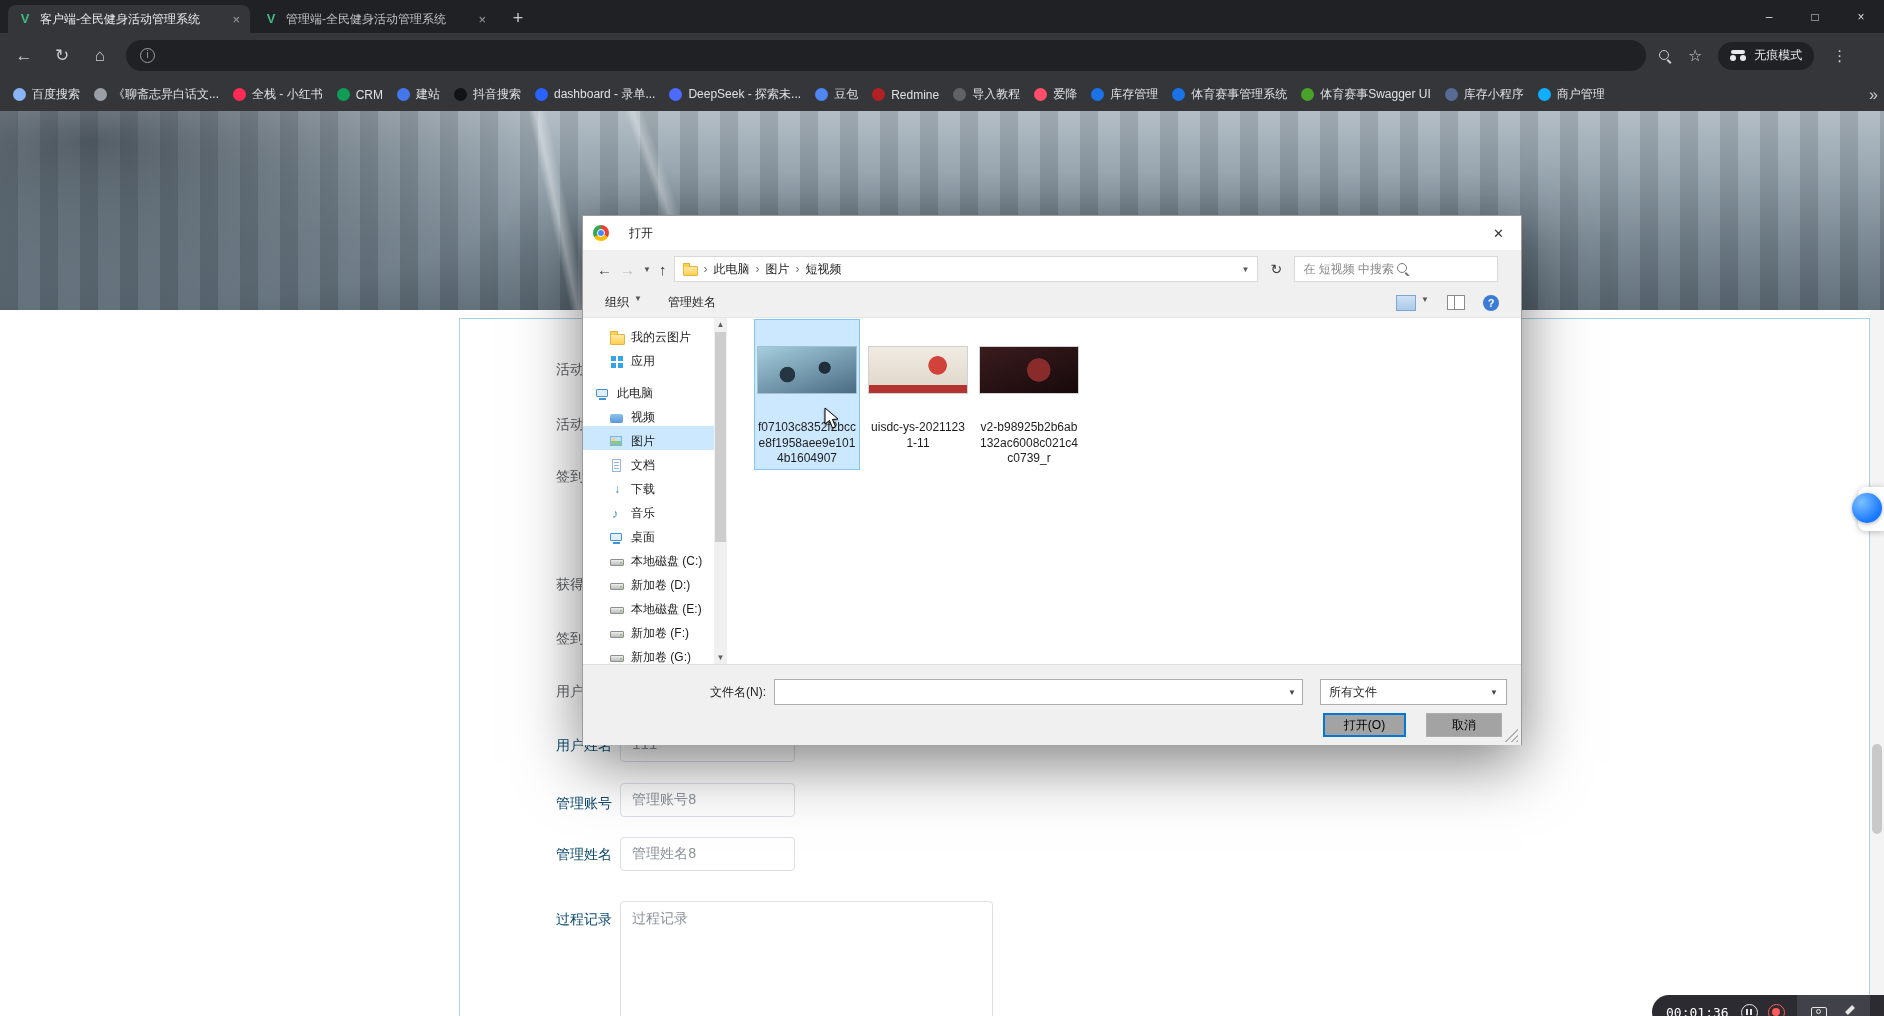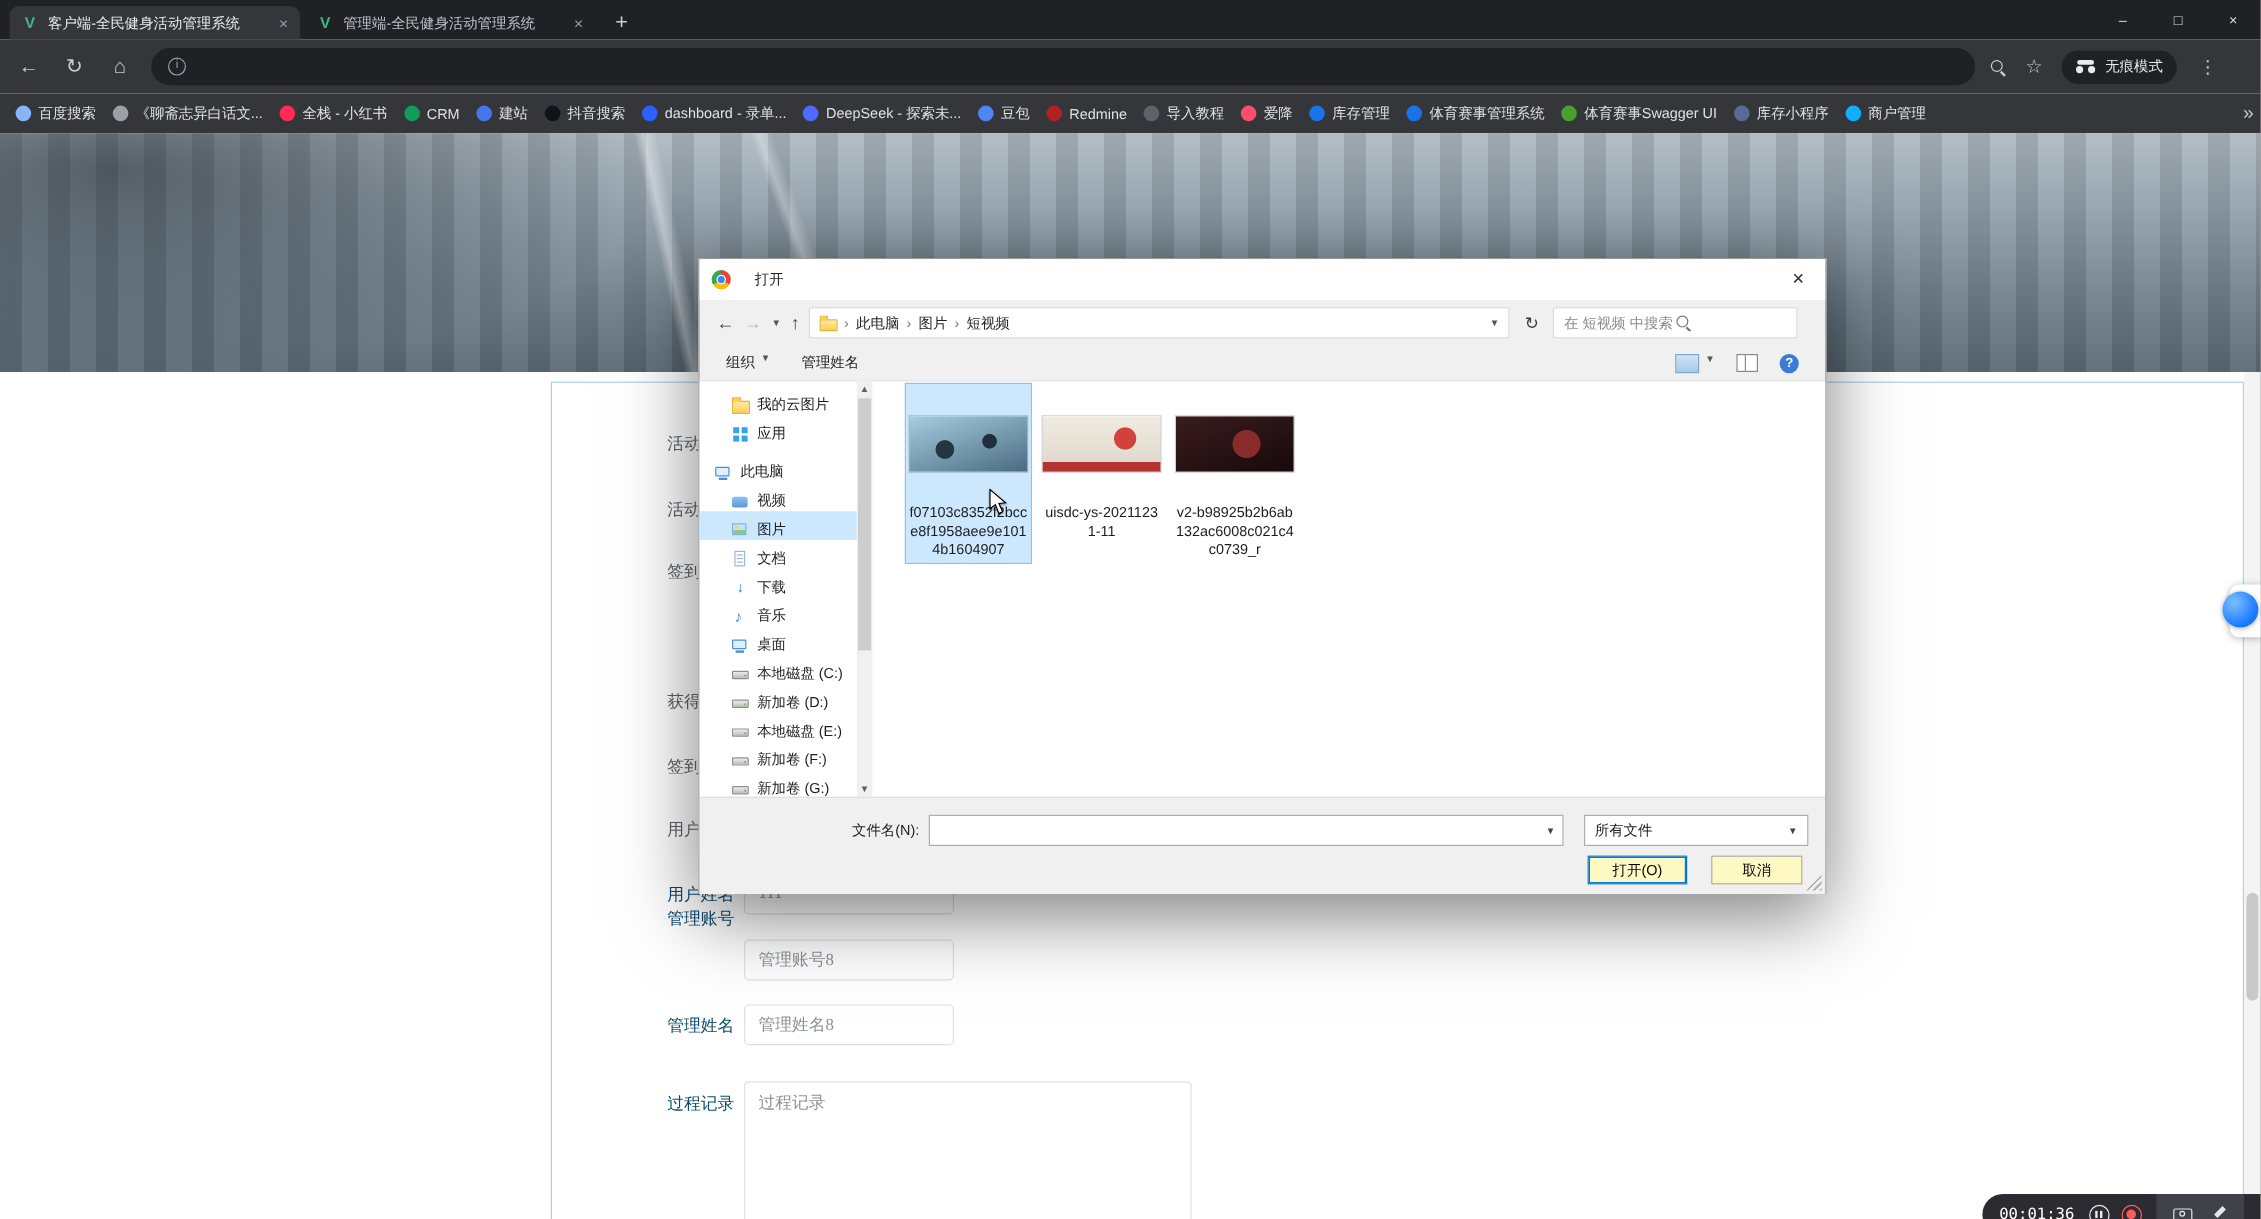--- a/index.html
+++ b/index.html
@@ -56,24 +56,24 @@
   .hero{position:absolute;left:0;top:111px;width:100%;height:199px;background-image:
     linear-gradient(78deg, transparent 29.6%, rgba(255,255,255,.40) 30%, transparent 30.6%),
     linear-gradient(70deg, transparent 35.6%, rgba(255,255,255,.32) 36%, transparent 36.6%),
     radial-gradient(ellipse 700px 260px at 5% 15%, rgba(18,26,34,.55), transparent 65%),
     repeating-linear-gradient(90deg, rgba(38,48,58,.20) 0 18px, rgba(125,138,150,.14) 18px 40px),
     linear-gradient(180deg,#bcc6cd 0%,#9fadb6 30%,#7b8a94 65%,#5f6d77 100%)}
   .form-card{position:absolute;left:459px;top:318px;right:14px;height:1200px;border:1px solid #a8d4e6;background:#fff}
   .plbl{position:absolute;left:556px;font-size:14px;color:#606266;white-space:nowrap}
   .pl0{top:361px}.pl1{top:416px}.pl2{top:468px}.pl3{top:576px}.pl4{top:630px}.pl5{top:683px}
   .frow-label{position:absolute;left:556px;font-size:14px;color:#0c4a6e;line-height:34px;white-space:nowrap}
-  .lr1{top:728px}.lr2{top:748px}.lr3{top:837px}.lr4{top:901px;line-height:20px;padding-top:8px}
+  .lr1{top:728px}.lr2{top:786px}.lr3{top:837px}.lr4{top:901px;line-height:20px;padding-top:8px}
   .finput{position:absolute;left:620px;width:175px;height:34px;box-sizing:border-box;border:1px solid #dcdfe6;
           border-radius:4px;padding:0 11px;font-size:14px;color:#8c919a;background:#fff;outline:none;
-          font-family:Liberation Serif, serif}
+          font-family:Liberation Mono, monospace}
   .ir1{top:728px}.ir2{top:783px}.ir3{top:837px}
   .ftext{position:absolute;left:620px;top:901px;width:373px;height:300px;box-sizing:border-box;
          border:1px solid #dcdfe6;border-radius:4px;padding:8px 11px;font-size:14px;color:#8c919a;background:#fff;
          resize:none;outline:none;font-family:"Liberation Sans","DejaVu Sans",sans-serif}
   .pagescroll{position:absolute;right:0;top:310px;width:14px;bottom:0;background:#f4f4f4}
   .pagescroll-thumb{position:absolute;left:2px;top:434px;width:10px;height:90px;background:#c9c9c9;border-radius:5px}
 
   
   .dialog{position:absolute;left:582px;top:215px;width:940px;height:530px;background:#f0f0f0;
           border:1px solid #9b9b9b;box-shadow:0 18px 60px rgba(0,0,0,.5);box-sizing:border-box;
@@ -169,21 +169,21 @@
   .dlg-footer{position:absolute;left:0;top:448px;width:938px;height:80px;background:#f0f0f0;border-top:1px solid #dfdfdf}
   .fn-label{position:absolute;left:127px;top:14px;line-height:26px}
   .fn-input{position:absolute;left:191px;top:14px;width:529px;height:26px;box-sizing:border-box;background:#fff;
             border:1px solid #adadad;padding:0 24px 0 8px;font-size:12px;outline:none;
             font-family:"Liberation Sans","DejaVu Sans",sans-serif}
   .fn-caret{position:absolute;left:698px;top:14px;width:22px;height:26px;display:flex;align-items:center;
             justify-content:center;color:#444;font-size:8px}
   .ft-combo{position:absolute;left:737px;top:14px;width:187px;height:26px;box-sizing:border-box;background:#fff;
             border:1px solid #adadad;display:flex;align-items:center;padding:0 8px}
   .ft-caret{margin-left:auto;color:#444;font-size:8px}
-  .btn{background:#fef9c3;border:1px solid #adadad;font-size:12px;display:flex;align-items:center;
+  .btn{background:#a3a3a3;border:1px solid #adadad;font-size:12px;display:flex;align-items:center;
        justify-content:center;box-sizing:border-box;color:#000}
   .btn.default{border-color:#0078d7;box-shadow:inset 0 0 0 1px #0078d7}
   .btn-open{position:absolute;left:740px;top:48px;width:83px;height:24px}
   .btn-cancel{position:absolute;left:843px;top:48px;width:76px;height:24px}
   .grip{position:absolute;right:3px;bottom:3px;width:13px;height:13px;
         background:linear-gradient(135deg, transparent 0 50%, #b0b0b0 50% 57%, transparent 57% 71%,
                    #b0b0b0 71% 78%, transparent 78% 92%, #b0b0b0 92%)}
 
   
   .fab-card{position:absolute;right:0;top:487px;width:26px;height:44px;background:#fff;

